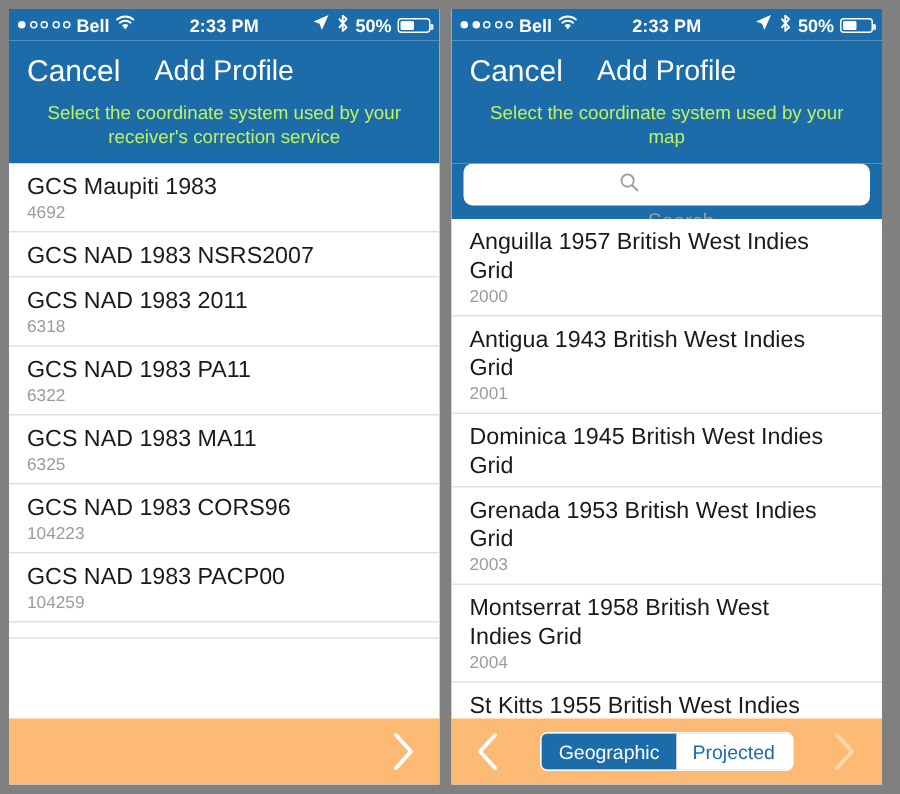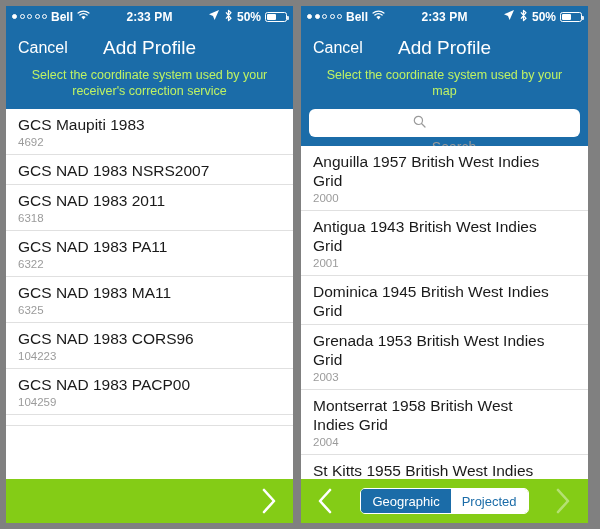--- a/index.html
+++ b/index.html
@@ -78,21 +78,21 @@
     flex: 0 0 auto;
     padding: 6px 0 2px 0;
   }
   .nav-row {
     height: 30px;
     display: flex;
     align-items: center;
     position: relative;
   }
   .cancel-btn {
-    font-size: 16px;
+    font-size: 20px;
     color: #ffffff;
     padding-left: 12px;
     cursor: pointer;
     white-space: nowrap;
   }
   .nav-title {
     position: absolute;
     left: 0; right: 0;
     text-align: center;
     font-size: 19px;
@@ -158,21 +158,21 @@
     right: 12px;
     top: 9px;
     width: 15px;
     height: 15px;
     color: #1B6CA8;
   }
 
   
   .footer {
     height: 44px;
-    background: #84cc16;
+    background: #fdba74;
     display: flex;
     align-items: center;
     justify-content: space-between;
     padding: 0 14px;
     box-sizing: border-box;
     flex: 0 0 auto;
     position: relative;
     z-index: 2;
   }
   .chev {

